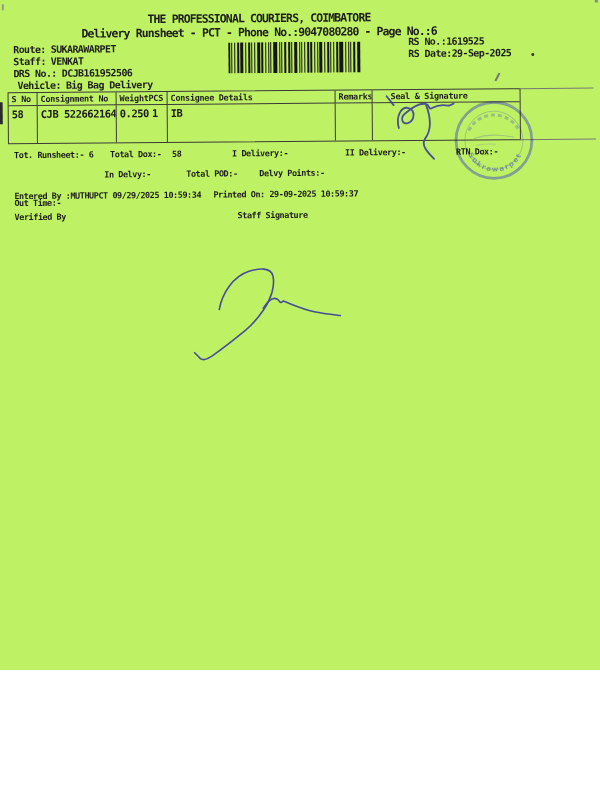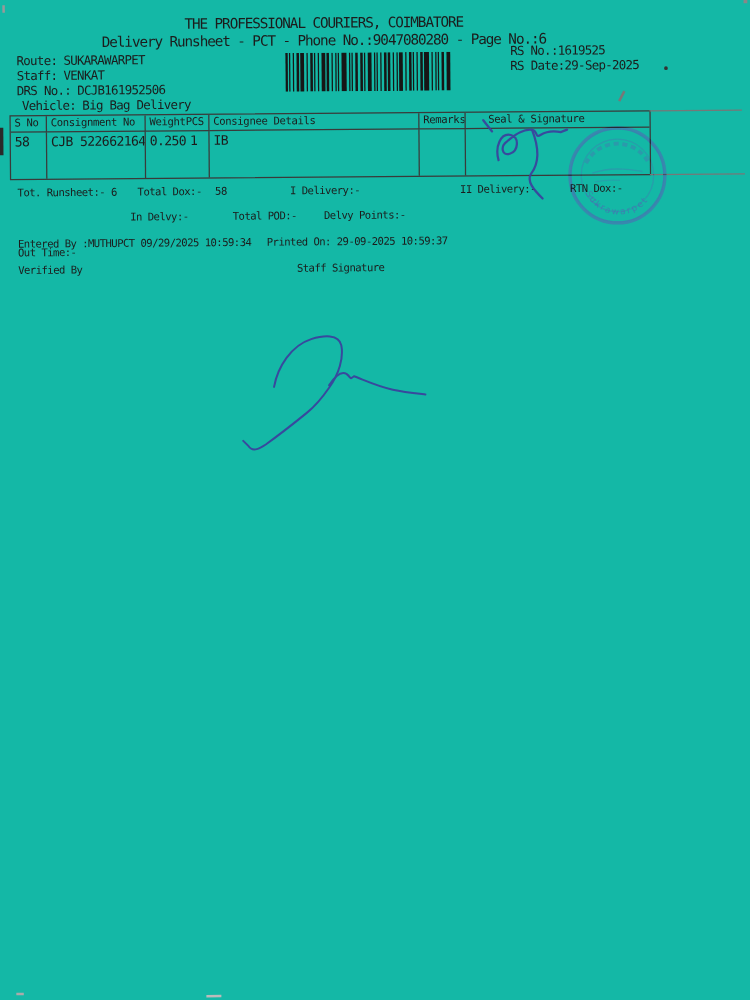--- a/index.html
+++ b/index.html
@@ -1,19 +1,19 @@
 <!DOCTYPE html>
 <html><head>
 <meta charset="utf-8">
 <style>
   html,body{margin:0;padding:0;background:#ffffff;}
   .page{
-    position:relative;width:600px;height:800px;background:#14b8a6;overflow:hidden;
+    position:relative;width:600px;height:670px;background:#bef264;overflow:hidden;
     font-family:"DejaVu Sans Mono","Liberation Mono",monospace;
-    font-weight:normal;color:#1c1c1c;
+    font-weight:bold;color:#1c1c1c;
   }
   .sheet{position:absolute;inset:0;transform:rotate(-0.45deg);transform-origin:30px 150px;}
   .abs{position:absolute;white-space:nowrap;}
   .title{left:0;width:520px;text-align:center;font-size:11.5px;letter-spacing:-0.9px;}
   .info{left:14px;font-size:10px;letter-spacing:-0.6px;}
   .info .val{margin-left:5px;}
   .rsline{left:363px;font-size:10px;letter-spacing:-0.6px;padding-left:46px;}
   
   .ctable{left:8px;top:92px;width:511px;border:1px solid #3a3a3a;background:transparent;}
   .trow{display:flex;}
@@ -129,21 +129,21 @@
       </div>
     </div>
 
     <div class="lineext" style="left:520px;top:92px;width:74px;"></div>
     <div class="lineext" style="left:520px;top:143px;width:76px;"></div>
 
     <div class="abs sum" style="left:14px;top:150px;">Tot. Runsheet:- 6</div>
     <div class="abs sum" style="left:110px;top:150px;">Total Dox:-</div>
     <div class="abs sum" style="left:172px;top:150px;">58</div>
     <div class="abs sum" style="left:232px;top:150px;">I Delivery:-</div>
-    <div class="abs sum" style="left:345px;top:150px;margin-left:23px;">II Delivery:-</div>
+    <div class="abs sum" style="left:345px;top:150px;">II Delivery:-</div>
     <div class="abs sum" style="left:456px;top:150px;">RTN Dox:-</div>
 
     <div class="abs sum" style="left:14px;top:170px;margin-top:28px;">Out Time:-</div>
     <div class="abs sum" style="left:104px;top:170px;">In Delvy:-</div>
     <div class="abs sum" style="left:186px;top:170px;">Total POD:-</div>
     <div class="abs sum" style="left:259px;top:170px;">Delvy Points:-</div>
 
     <div class="abs sum" style="left:14px;top:191px;">Entered By :MUTHUPCT 09/29/2025 10:59:34</div>
     <div class="abs sum" style="left:213px;top:191px;">Printed On: 29-09-2025 10:59:37</div>
 

